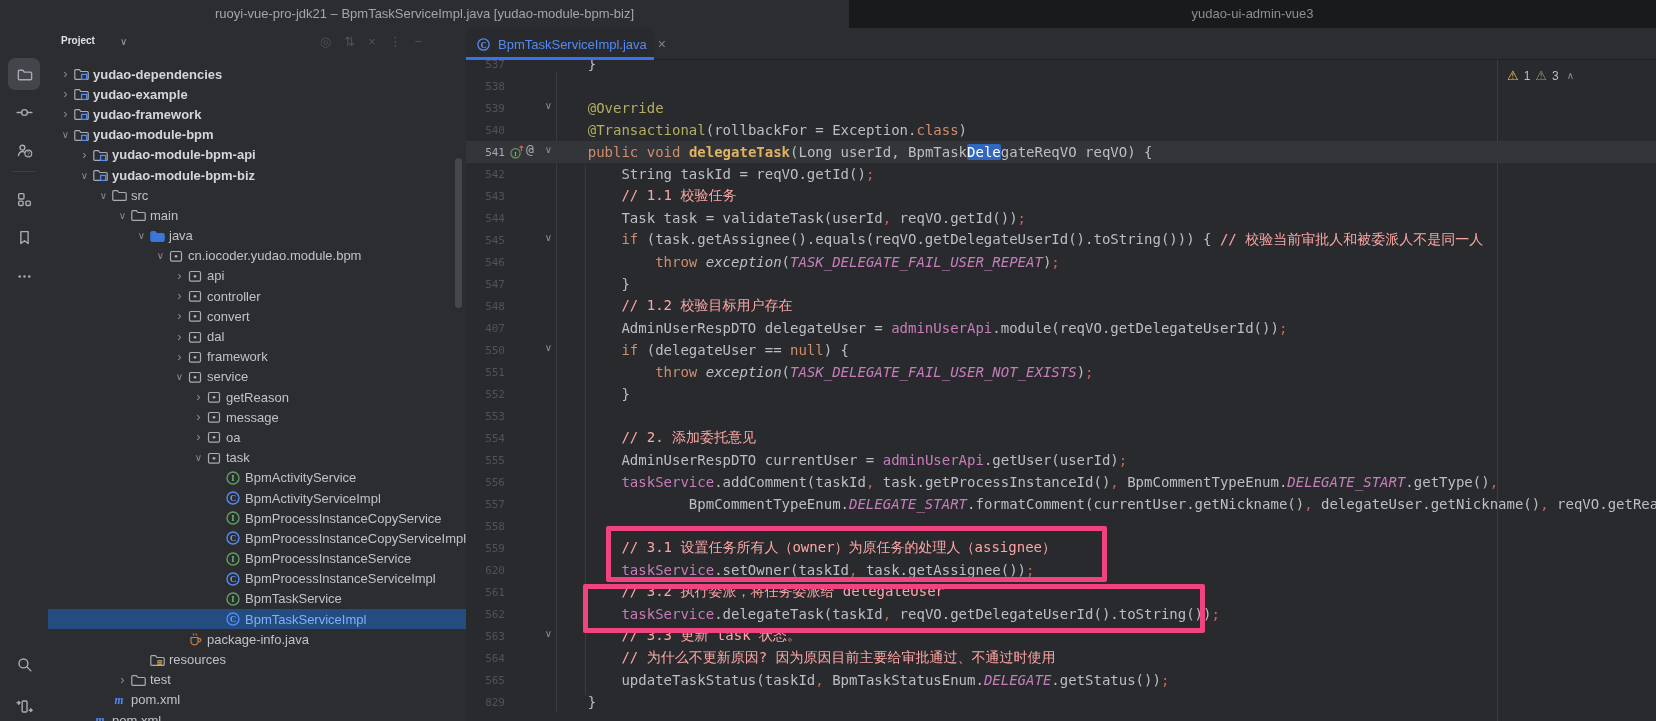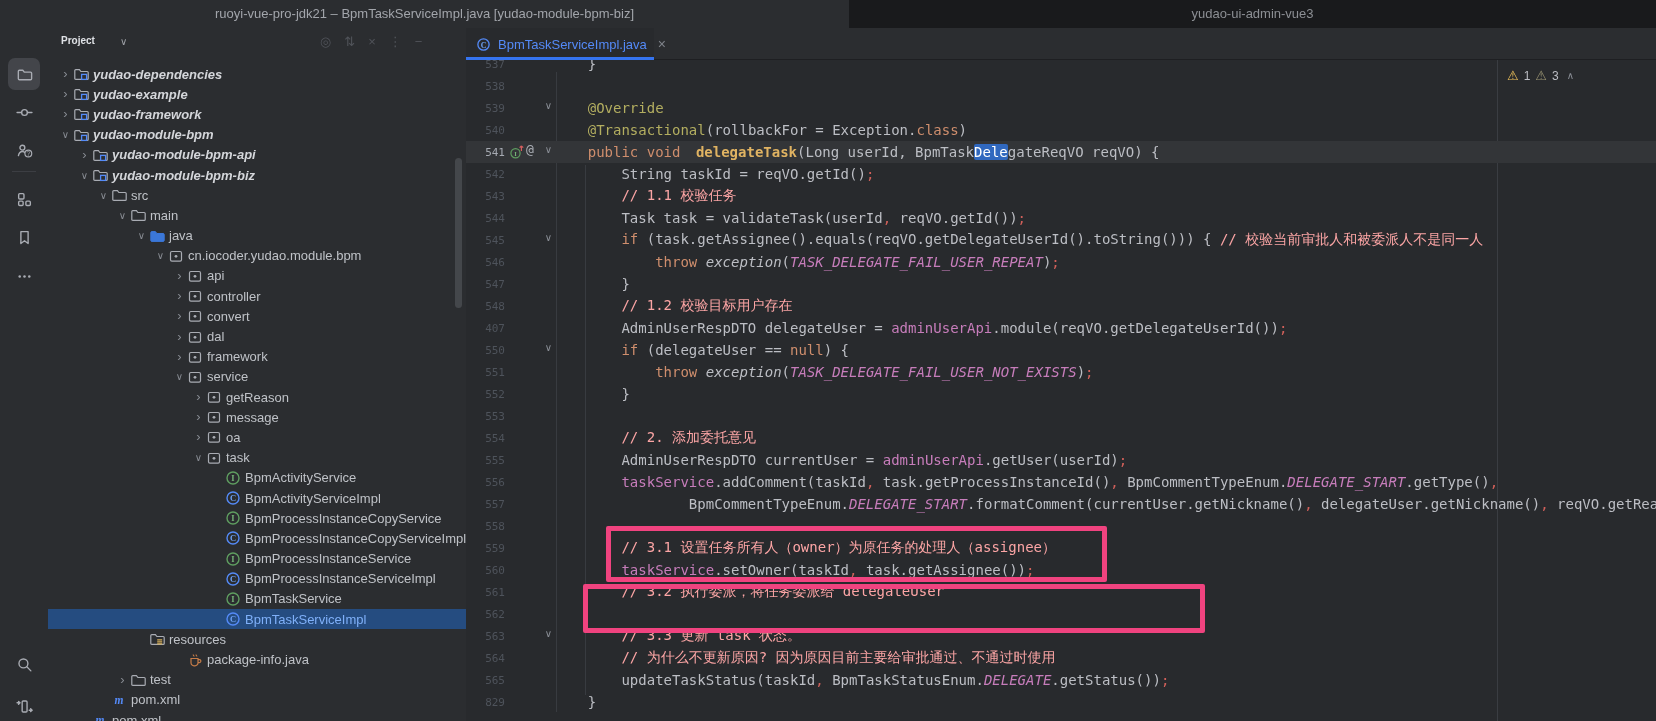--- a/index.html
+++ b/index.html
@@ -26,21 +26,21 @@
   .projheader{position:absolute;left:0;top:0;width:418px;height:32px;}
   .projheader .title{position:absolute;left:13px;top:7px;font-size:10px;font-weight:bold;color:#dfe1e5;}
   .projheader .chev{position:absolute;left:72px;top:8px;font-size:10px;color:#9da0a6;}
   .ghost-icons{position:absolute;left:272px;top:6px;width:140px;color:#505359;font-size:13px;
     display:flex;gap:13px;}
   .tree{position:absolute;left:0;top:36px;width:418px;height:657px;}
   .tree-row{position:relative;height:20.2px;display:flex;align-items:center;white-space:nowrap;
     font-size:13px;color:#bfc2c7;}
   .tree-row.selected{background:#254c80;}
   .tree-row.selected .lbl{color:#7fb0f9;}
-  .tree-row.bold .lbl{font-weight:bold;color:#d4d6da;font-style:italic;}
+  .tree-row.bold .lbl{font-weight:bold;color:#d4d6da;}
   .tree-chev{display:inline-block;width:15px;text-align:center;color:#878b92;font-size:10px;flex:none;}
   .tree-ico{display:inline-block;width:20px;flex:none;}
   .tree-ico svg{width:16px;height:16px;vertical-align:-3px;}
   .tree-scrollbar{position:absolute;left:407px;top:130px;width:7px;height:150px;border-radius:4px;
     background:#5a5d63;opacity:.55;}
 
   
   .tabbar{position:absolute;left:466px;top:28px;width:1190px;height:32px;background:#2b2d30;
     border-bottom:1px solid #1e1f22;box-sizing:border-box;}
   .tab{position:absolute;left:0;top:0;height:32px;width:188px;background:#282a2d;display:flex;
@@ -61,21 +61,21 @@
   .code-row.current .num{color:#a6aab2;}
   .gut{flex:none;width:49px;height:22px;position:relative;}
   .gut .gicon{position:absolute;top:3px;width:16px;height:16px;}
   .gut .gicon svg{width:16px;height:16px;}
   .gut .at{position:absolute;left:21px;top:1px;font-size:13px;color:#a9acb3;
     font-family:"DejaVu Sans Mono",monospace;}
   .gut .fold{position:absolute;right:2px;top:3px;font-size:10px;color:#8a8e96;}
   .code{flex:1;font-family:"DejaVu Sans Mono",monospace;font-size:14px;white-space:pre;color:#bcbec4;}
   .tk-k{color:#cf8e6d;}          
   .tk-an{color:#b3ae60;}         
-  .tk-m{color:#e0b362;font-weight:bold;margin-left:7px;} 
+  .tk-m{color:#e0b362;font-weight:bold;} 
   .tk-c{color:#fca5a5;}          
   .tk-f{color:#c77dbb;}          
   .tk-ct{color:#c77dbb;font-style:italic;} 
   .tk-it{font-style:italic;color:#bcbec4;} 
   .tk-r{color:#d1605a;}          
   .tk-sel{background:#3068bf;color:#ffffff;border-radius:2px;}
   .tk-w{color:#bcbec4;}
 
   .inspections{position:absolute;left:1041px;top:8px;display:flex;align-items:center;gap:5px;
     font-size:12px;color:#bcbec4;}
@@ -410,37 +410,37 @@
         <div class="tree-row selected">
           <span style="display: inline-block; width: 162px; flex: 0 0 auto;"></span>
           <span class="tree-chev"></span>
           <span class="tree-ico"><svg viewBox="0 0 16 16" xmlns="http://www.w3.org/2000/svg">
               <circle cx="8" cy="8" r="6" fill="none" stroke="#548af7" stroke-width="1.4"></circle>
               <text x="8" y="11.2" font-size="8.5" font-weight="bold" text-anchor="middle" fill="#6fa3f7" font-family="serif">C</text>
             </svg></span>
           <span class="lbl">BpmTaskServiceImpl</span>
         </div>
         <div class="tree-row">
-          <span style="display: inline-block; width: 86px; flex: 0 0 auto;"></span>
-          <span class="tree-chev"></span>
-          <span class="tree-ico"><svg viewBox="0 0 16 16" xmlns="http://www.w3.org/2000/svg">
-              <path d="M1.8 4.6c0-.6.4-1 1-1h3.6l1.5 1.9h6.3c.6 0 1 .4 1 1v5.9c0 .6-.4 1-1 1H2.8c-.6 0-1-.4-1-1z" fill="none" stroke="#a9acb3" stroke-width="1.2"></path>
-              <path d="M8.2 8.8h5M8.2 10.8h5M8.2 12.8h5" stroke="#d6ae58" stroke-width="1.2"></path>
-            </svg></span>
-          <span class="lbl">resources</span>
-        </div>
-        <div class="tree-row">
           <span style="display: inline-block; width: 124px; flex: 0 0 auto;"></span>
           <span class="tree-chev"></span>
           <span class="tree-ico"><svg viewBox="0 0 16 16" xmlns="http://www.w3.org/2000/svg">
               <path d="M4 6.5h7v4.3a3 3 0 0 1-3 3H7a3 3 0 0 1-3-3z" fill="none" stroke="#c77d48" stroke-width="1.2"></path>
               <path d="M11 7.6h1.4a1.5 1.5 0 0 1 0 3H11" fill="none" stroke="#c77d48" stroke-width="1.2"></path>
               <path d="M6.2 2.6c0 1 .9 1 .9 2M9 2.6c0 1 .9 1 .9 2" fill="none" stroke="#c77d48" stroke-width="1.1"></path>
             </svg></span>
           <span class="lbl">package-info.java</span>
+        </div>
+        <div class="tree-row">
+          <span style="display: inline-block; width: 86px; flex: 0 0 auto;"></span>
+          <span class="tree-chev"></span>
+          <span class="tree-ico"><svg viewBox="0 0 16 16" xmlns="http://www.w3.org/2000/svg">
+              <path d="M1.8 4.6c0-.6.4-1 1-1h3.6l1.5 1.9h6.3c.6 0 1 .4 1 1v5.9c0 .6-.4 1-1 1H2.8c-.6 0-1-.4-1-1z" fill="none" stroke="#a9acb3" stroke-width="1.2"></path>
+              <path d="M8.2 8.8h5M8.2 10.8h5M8.2 12.8h5" stroke="#d6ae58" stroke-width="1.2"></path>
+            </svg></span>
+          <span class="lbl">resources</span>
         </div>
         <div class="tree-row">
           <span style="display: inline-block; width: 67px; flex: 0 0 auto;"></span>
           <span class="tree-chev" style="font-size: 13px; line-height: 10px;">›</span>
           <span class="tree-ico"><svg viewBox="0 0 16 16" xmlns="http://www.w3.org/2000/svg">
               <path d="M1.8 4.6c0-.6.4-1 1-1h3.6l1.5 1.9h6.3c.6 0 1 .4 1 1v5.9c0 .6-.4 1-1 1H2.8c-.6 0-1-.4-1-1z" fill="none" stroke="#a9acb3" stroke-width="1.2"></path>
             </svg></span>
           <span class="lbl">test</span>
         </div>
         <div class="tree-row">
@@ -604,32 +604,33 @@
           <span class="num">558</span>
           <span class="gut"></span>
           <span class="code"></span>
         </div>
         <div class="code-row">
           <span class="num">559</span>
           <span class="gut"></span>
           <span class="code"><span class="tk-c">        // 3.1 设置任务所有人（owner）为原任务的处理人（assignee）</span></span>
         </div>
         <div class="code-row">
-          <span class="num">560</span>
+          <span class="num">620</span>
           <span class="gut"></span>
           <span class="code"><span class="tk-w">        </span><span class="tk-f">taskService</span><span class="tk-w">.setOwner(taskId</span><span class="tk-r">,</span><span class="tk-w"> task.getAssignee())</span><span class="tk-r">;</span></span>
         </div>
         <div class="code-row">
           <span class="num">561</span>
           <span class="gut"></span>
           <span class="code"><span class="tk-c">        // 3.2 执行委派，将任务委派给 delegateUser</span></span>
         </div>
         <div class="code-row">
           <span class="num">562</span>
           <span class="gut"></span>
+          <span class="code"><span class="tk-w">        </span><span class="tk-f">taskService</span><span class="tk-w">.delegateTask(taskId</span><span class="tk-r">,</span><span class="tk-w"> reqVO.getDelegateUserId().toString())</span><span class="tk-r">;</span></span>
         </div>
         <div class="code-row">
           <span class="num">563</span>
           <span class="gut">
             <span class="fold">∨</span>
           </span>
           <span class="code"><span class="tk-c">        // 3.3 更新 task 状态。</span></span>
         </div>
         <div class="code-row">
           <span class="num">564</span>

